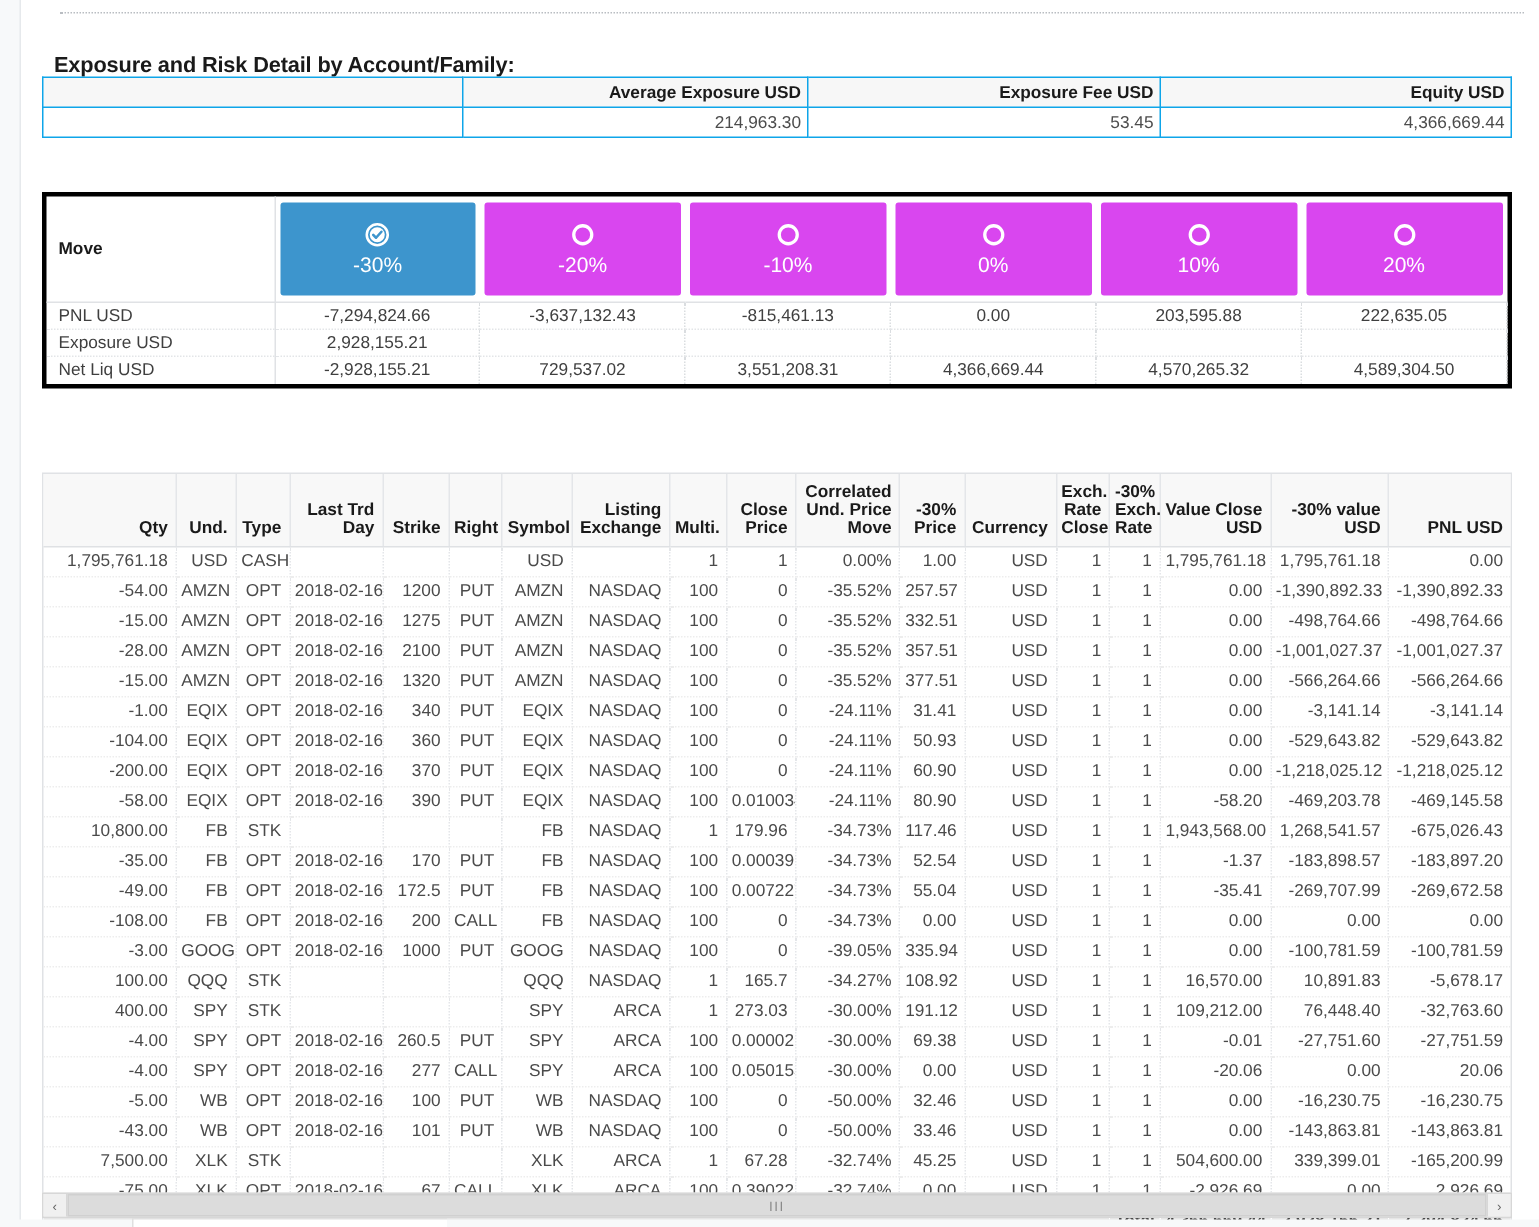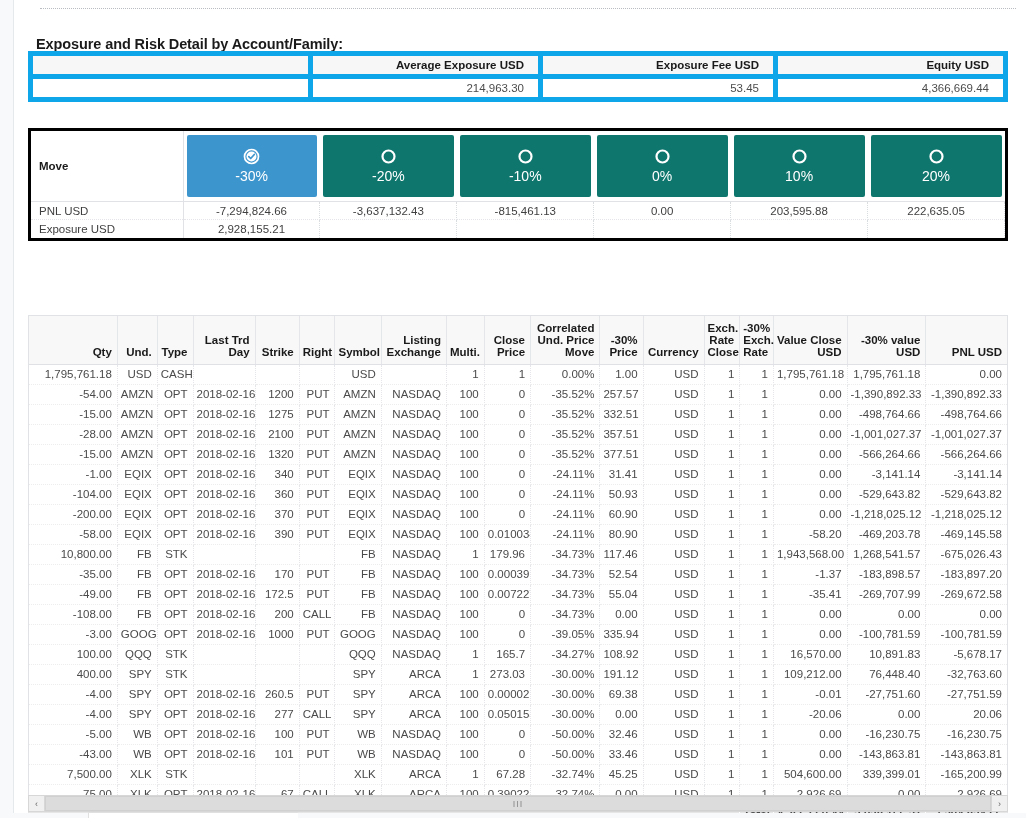--- a/index.html
+++ b/index.html
@@ -33,22 +33,22 @@
     position: absolute; left: 28px; top: 28px;
     font-size: 14.5px; font-weight: bold; color: #1a1a1a;
     letter-spacing: -0.1px;
   }
   
   .summary-wrap {
     position: absolute; left: 28px; top: 51px; width: 980px;
   }
   table.grid { border-collapse: collapse; width: 100%; font-size: 11.5px; }
   table.grid th, table.grid td {
-    border: 5px solid #0ea5e9;
-    padding: 3px 14px;
+    border: 1px solid #0ea5e9;
+    padding: 3px 4px;
     white-space: nowrap;
   }
   .summary-wrap th {
     background: #f7f7f7; color: #1a1a1a; font-weight: bold;
     text-align: right; height: 20px; font-size: 11.5px;
   }
   .summary-wrap td {
     background: #ffffff; color: #4c4c4c; text-align: right; height: 20px;
   }
   
@@ -62,21 +62,21 @@
     width: 152px; vertical-align: middle;
     border-right: 1px solid #e0e2e5;
     border-bottom: 1px solid #e0e2e5;
     padding: 0 0 0 8px !important;
     font-size: 11.5px; font-weight: bold; color: #1a1a1a;
     height: 70px;
   }
   .tile-cell { padding: 4px 3px !important; height: 70px; vertical-align: middle;
                border-bottom: 1px solid #e0e2e5; }
   .tile {
-    background: #0f766e; color: #ffffff;
+    background: #d946ef; color: #ffffff;
     height: 62px; border-radius: 2px;
     display: flex; flex-direction: column; align-items: center; justify-content: center;
     cursor: pointer; user-select: none;
   }
   .tile.selected { background: #3d95cd; }
   .tile .radio { margin-bottom: 3px; line-height: 0; }
   .tile .pct { font-size: 14px; }
   .move-row-label {
     font-size: 11.5px; color: #3f3f3f; text-align: left;
     padding: 2px 6px 2px 8px !important; height: 18px;
@@ -282,20 +282,29 @@
           <td class="move-val">222,635.05</td>
         </tr>
         <tr class="move-data">
           <td class="move-row-label">Exposure USD</td>
           <td class="move-val">2,928,155.21</td>
           <td class="move-val"></td>
           <td class="move-val"></td>
           <td class="move-val"></td>
           <td class="move-val"></td>
           <td class="move-val"></td>
+        </tr>
+        <tr class="move-data">
+          <td class="move-row-label">Net Liq USD</td>
+          <td class="move-val">-2,928,155.21</td>
+          <td class="move-val">729,537.02</td>
+          <td class="move-val">3,551,208.31</td>
+          <td class="move-val">4,366,669.44</td>
+          <td class="move-val">4,570,265.32</td>
+          <td class="move-val">4,589,304.50</td>
         </tr>
       </tbody>
     </table>
   </div>
 
   <h3 class="pnl-title">PNL when sector Equity Stocks and Indices moves -30%</h3>
 
   <div class="pnl-wrap">
     <table class="pnl">
       <thead>

